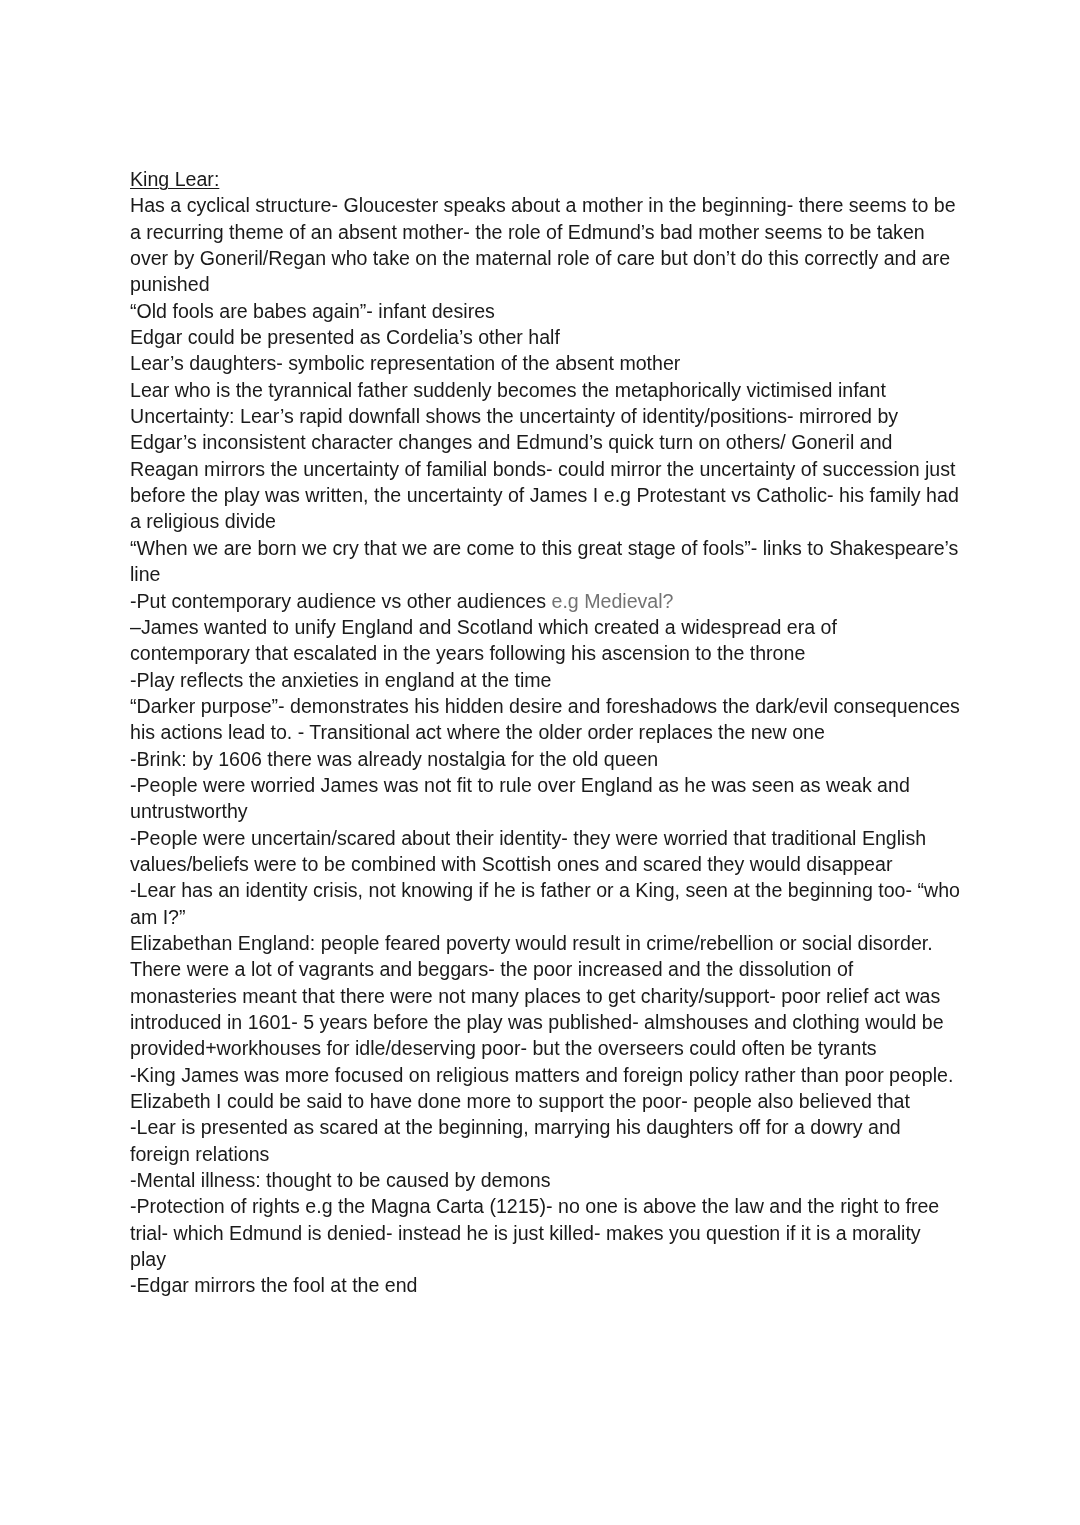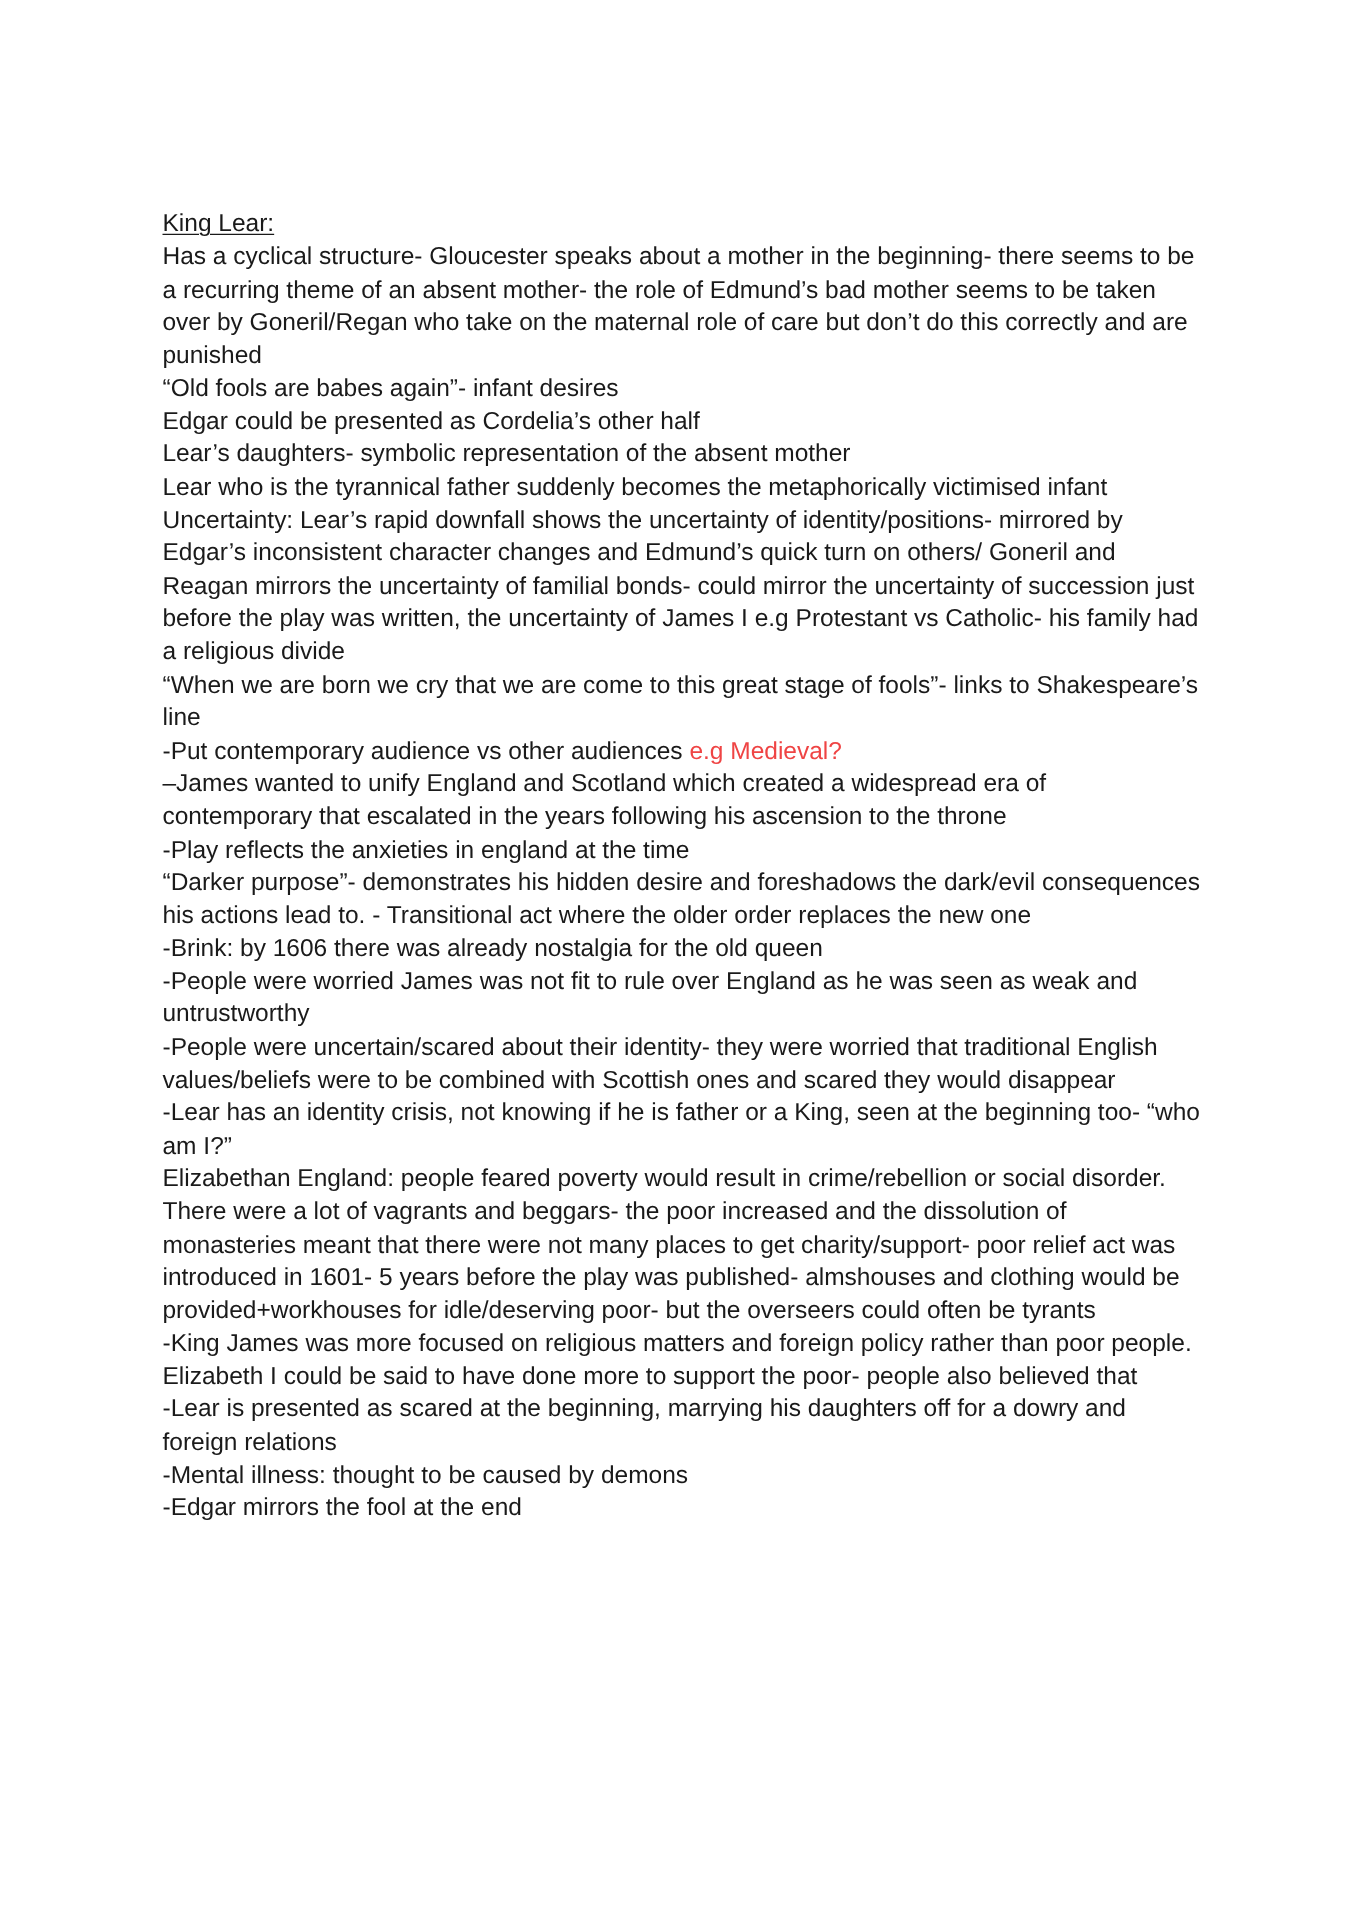--- a/index.html
+++ b/index.html
@@ -23,21 +23,21 @@
       line-height: 26.35px;
       color: #1a1a1a;
       margin-top: 37px;
     }
     .title {
       text-decoration: underline;
       text-underline-offset: 2px;
       text-decoration-thickness: 1px;
     }
     .para { margin: 0; }
-    .red { color: #ef4444; }
+    .red { color: #737373; }
   </style>
 </head>
 <body>
 
 <div class="page">
   <div class="title">King Lear:</div>
 
   <p class="para">Has a cyclical structure- Gloucester speaks about a mother in the beginning- there seems to be a recurring theme of an absent mother- the role of Edmund’s bad mother seems to be taken over by Goneril/Regan who take on the maternal role of care but don’t do this correctly and are punished</p>
   <p class="para">“Old fools are babes again”- infant desires</p>
   <p class="para">Edgar could be presented as Cordelia’s other half</p>
@@ -52,14 +52,15 @@
   <p class="para">-Play reflects the anxieties in england at the time</p>
   <p class="para">“Darker purpose”- demonstrates his hidden desire and foreshadows the dark/evil consequences his actions lead to. - Transitional act where the older order replaces the new one</p>
   <p class="para">-Brink: by 1606 there was already nostalgia for the old queen</p>
   <p class="para">-People were worried James was not fit to rule over England as he was seen as weak and untrustworthy</p>
   <p class="para">-People were uncertain/scared about their identity- they were worried that traditional English values/beliefs were to be combined with Scottish ones and scared they would disappear</p>
   <p class="para">-Lear has an identity crisis, not knowing if he is father or a King, seen at the beginning too- “who am I?”</p>
   <p class="para">Elizabethan England: people feared poverty would result in crime/rebellion or social disorder. There were a lot of vagrants and beggars- the poor increased and the dissolution of monasteries meant that there were not many places to get charity/support- poor relief act was introduced in 1601- 5 years before the play was published- almshouses and clothing would be provided+workhouses for idle/deserving poor- but the overseers could often be tyrants</p>
   <p class="para">-King James was more focused on religious matters and foreign policy rather than poor people. Elizabeth I could be said to have done more to support the poor- people also believed that</p>
   <p class="para">-Lear is presented as scared at the beginning, marrying his daughters off for a dowry and foreign relations</p>
   <p class="para">-Mental illness: thought to be caused by demons</p>
+  <p class="para">-Protection of rights e.g the Magna Carta (1215)- no one is above the law and the right to free trial- which Edmund is denied- instead he is just killed- makes you question if it is a morality play</p>
   <p class="para">-Edgar mirrors the fool at the end</p>
 </div>
 
 </body></html>

